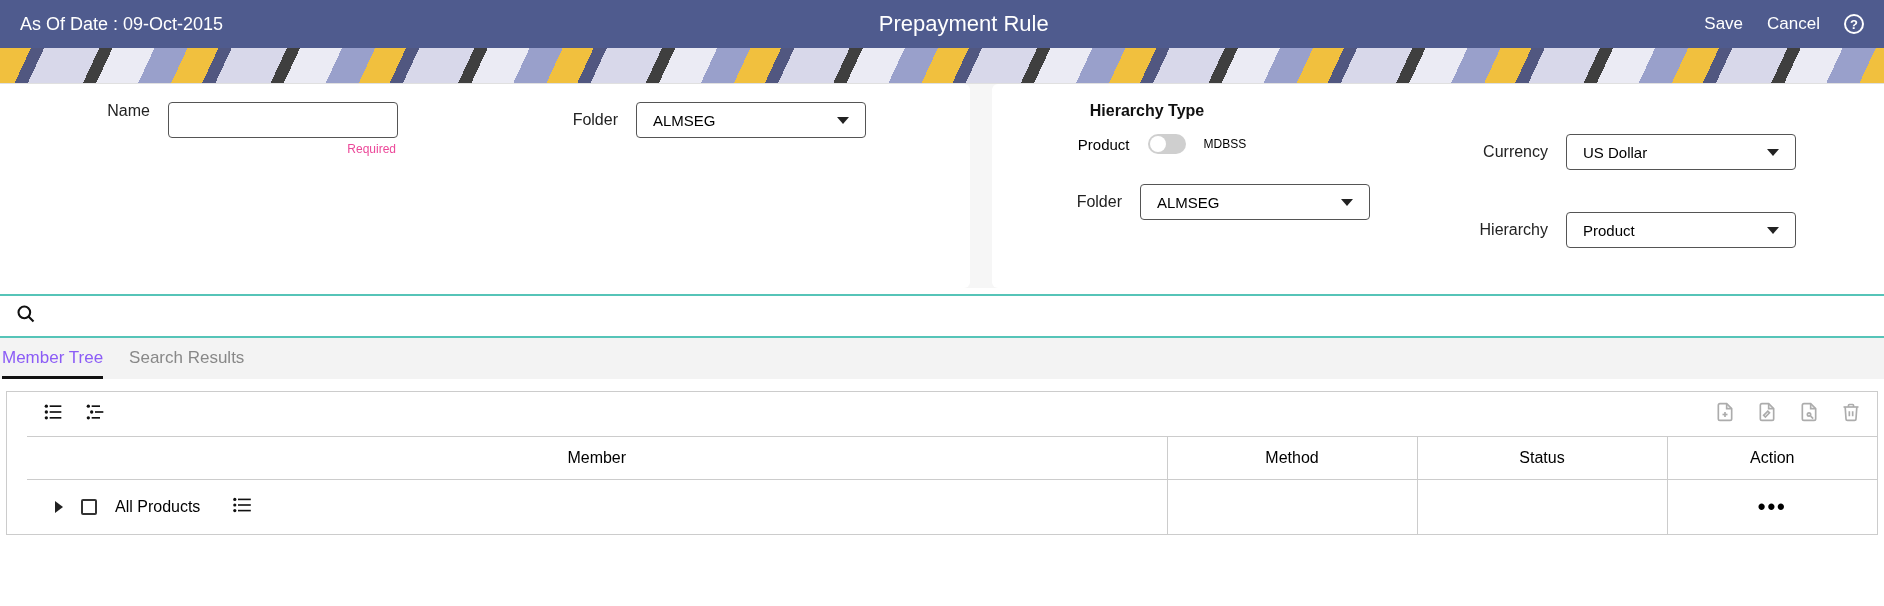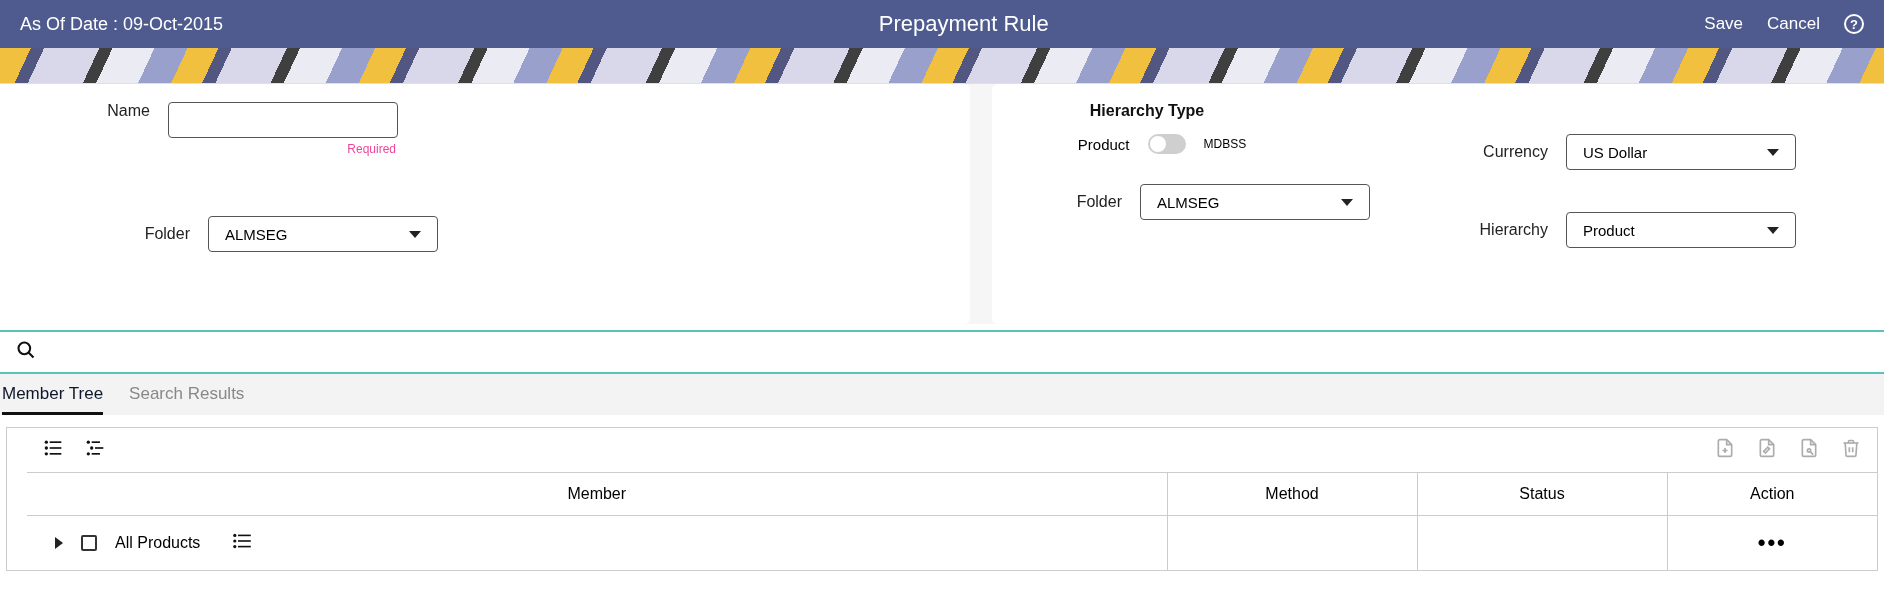--- a/index.html
+++ b/index.html
@@ -102,21 +102,21 @@
     background:#fff;
   }
   .search-icon svg { width: 20px; height: 20px; stroke: #111; }
 
   
   .tabs {
     display: flex; gap: 26px; padding: 10px 2px 0 2px; font-size: 17px;
     background: #f3f3f3;
   }
   .tab { color: #888; cursor: pointer; padding-bottom: 8px; }
-  .tab.active { color: #0f172a; border-bottom: 3px solid #111; font-weight: 500; }
+  .tab.active { color: #8b5cf6; border-bottom: 3px solid #111; font-weight: 500; }
 
   
   .table-wrap { border: 1px solid #ccc; margin: 12px 6px 0 6px; background: #fff; padding-left: 20px; }
   .toolbar {
     display: flex; align-items: center; justify-content: space-between;
     padding: 10px 16px;
   }
   .toolbar-left { display: flex; gap: 22px; }
   .toolbar-right { display: flex; gap: 22px; color: #aeaeae; }
   .tb-icon svg { width: 20px; height: 20px; }
@@ -169,21 +169,21 @@
     <span style="cursor:pointer;">Cancel</span>
     <span class="help-icon">?</span>
   </div>
 </div>
 
 <div class="banner"></div>
 
 <div class="panels">
 
   <div class="panel panel-left">
-    <div class="row" style="margin-bottom: 32px; flex-direction: column;">
+    <div class="row" style="margin-bottom: 12px;">
       <div class="field" style="align-items:flex-start;">
         <span class="label">Name</span>
         <div class="field-col">
           <input type="text" class="textin" value="" style="">
           <span class="sublabel">Required</span>
         </div>
       </div>
       <div class="field" style="margin-left:80px;">
         <span class="label" style="min-width:80px;">Folder</span>
         <div class="select">

